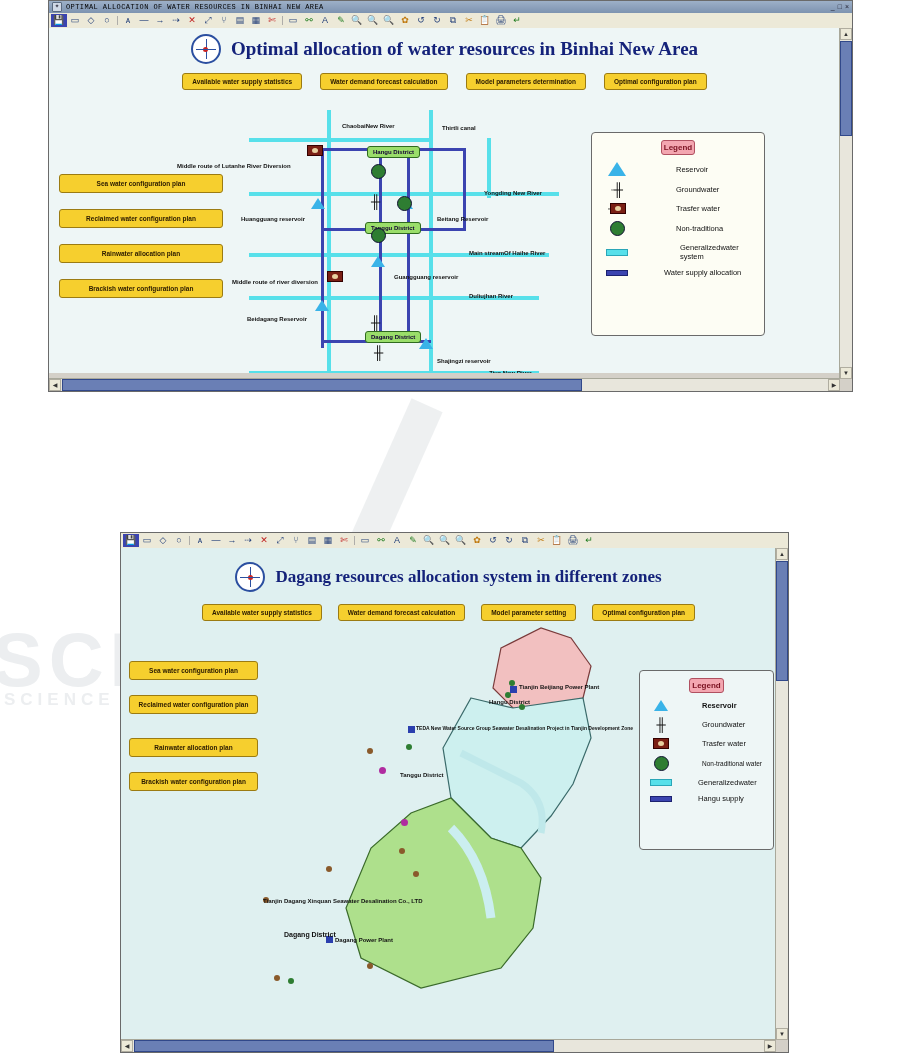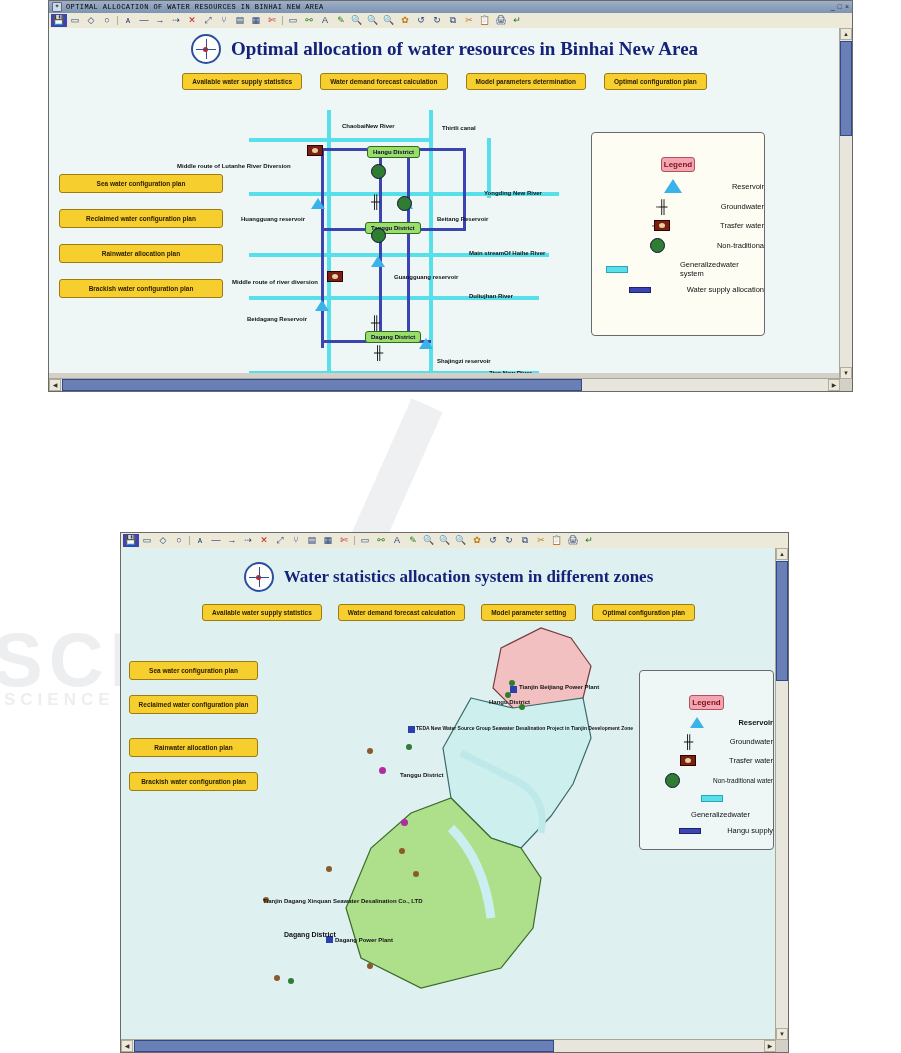--- a/index.html
+++ b/index.html
@@ -36,22 +36,22 @@
   .compass:after{content:"";position:absolute;top:50%;left:3px;height:1px;width:20px;background:#2b4fa0;}
   .compass i{position:absolute;left:50%;top:50%;width:5px;height:5px;margin:-2.5px;border-radius:50%;background:#c22;}
   .maintitle{font-family:"Liberation Serif",serif;font-weight:bold;font-size:19px;color:#14227a;white-space:nowrap;}
 
   .tabrow{display:flex;justify-content:center;gap:18px;margin-top:9px;}
   .tabbtn{background:#f6cf2e;border:1px solid #9b7b12;border-radius:3px;font-size:6.5px;color:#2a1a00;padding:4px 9px;white-space:nowrap;font-weight:bold;}
 
   .sidebtn{position:absolute;background:#f6cf2e;border:1px solid #9b7b12;border-radius:3px;font-size:6.5px;color:#2a1a00;padding:5px 6px;font-weight:bold;white-space:nowrap;text-align:center;}
 
   .legendbox{position:absolute;background:#fdfdf4;border:1px solid #6a6a6a;border-radius:4px;}
-  .legend-title{background:#f3a6b0;border:1px solid #b05060;border-radius:3px;color:#7a1020;font-weight:bold;font-size:8px;padding:2px 2px;margin:24px auto 0;width:fit-content;}
-  .legend-row{display:flex;align-items:center;gap:8px;margin:7px 0 0 14px;font-size:7.5px;color:#111;justify-content:flex-end;}
+  .legend-title{background:#f3a6b0;border:1px solid #b05060;border-radius:3px;color:#7a1020;font-weight:bold;font-size:8px;padding:2px 2px;margin:7px auto 0;width:fit-content;}
+  .legend-row{display:flex;align-items:center;gap:8px;margin:7px 0 0 14px;font-size:7.5px;color:#111;}
   .legend-sym{width:22px;display:flex;justify-content:center;align-items:center;}
 
   .tri{width:0;height:0;border-left:9px solid transparent;border-right:9px solid transparent;border-bottom:14px solid #39b3e8;}
   .tri.sm{border-left-width:7px;border-right-width:7px;border-bottom-width:11px;}
   .gw{font-size:13px;color:#111;line-height:1;}
   .tw{width:14px;height:9px;background:#7a1f14;border:1px solid #300;position:relative;}
   .tw:after{content:"";position:absolute;left:4px;top:2px;width:6px;height:5px;background:#e8d0a0;border-radius:50%;}
   .nt{width:13px;height:13px;border-radius:50%;background:#2e7d32;border:1px solid #113;}
   .gen-line{width:30px;height:5px;background:#57e0ea;border:1px solid #2aa6b8;}
   .sup-line{width:30px;height:4px;background:#3b44b0;border:1px solid #1c2270;}
@@ -314,21 +314,21 @@
     <div class="tbtn">🖨</div>
     <div class="tbtn green">↵</div>
   </div>
 
   <div class="canvas" style="top:15px;height:494px;right:12px;background:#dff0f0;">
 
     <div class="title-row" style="margin-top:14px;">
       <div class="compass">
           <i></i>
         </div>
-      <div class="maintitle" style="font-size:17px;">Water statistics allocation system in different zones</div>
+      <div class="maintitle" style="font-size:17px;">Dagang resources allocation system in different zones</div>
     </div>
 
     <div class="tabrow" style="margin-top:12px;gap:16px;">
       <div class="tabbtn">Available water supply statistics</div>
       <div class="tabbtn">Water demand forecast calculation</div>
       <div class="tabbtn">Model parameter setting</div>
       <div class="tabbtn">Optimal configuration plan</div>
     </div>
 
     <div class="sidebtn" style="left:8px;top:113px;width:115px;">Sea water configuration plan</div>
@@ -393,21 +393,21 @@
             <span class="tw"></span>
           </span>
         <span style="margin-left:22px;">Trasfer water</span>
       </div>
       <div class="legend-row" style="margin-left:10px;">
         <span class="legend-sym">
             <span class="nt"></span>
           </span>
         <span style="margin-left:22px;font-size:6.5px;">Non-traditional water</span>
       </div>
-      <div class="legend-row" style="margin-left:10px;flex-direction:column;">
+      <div class="legend-row" style="margin-left:10px;">
         <span class="legend-sym">
             <span class="gen-line" style="width:24px;"></span>
           </span>
         <span style="margin-left:18px;">Generalizedwater</span>
       </div>
       <div class="legend-row" style="margin-left:10px;">
         <span class="legend-sym">
             <span class="sup-line" style="width:24px;"></span>
           </span>
         <span style="margin-left:18px;">Hangu supply</span>

